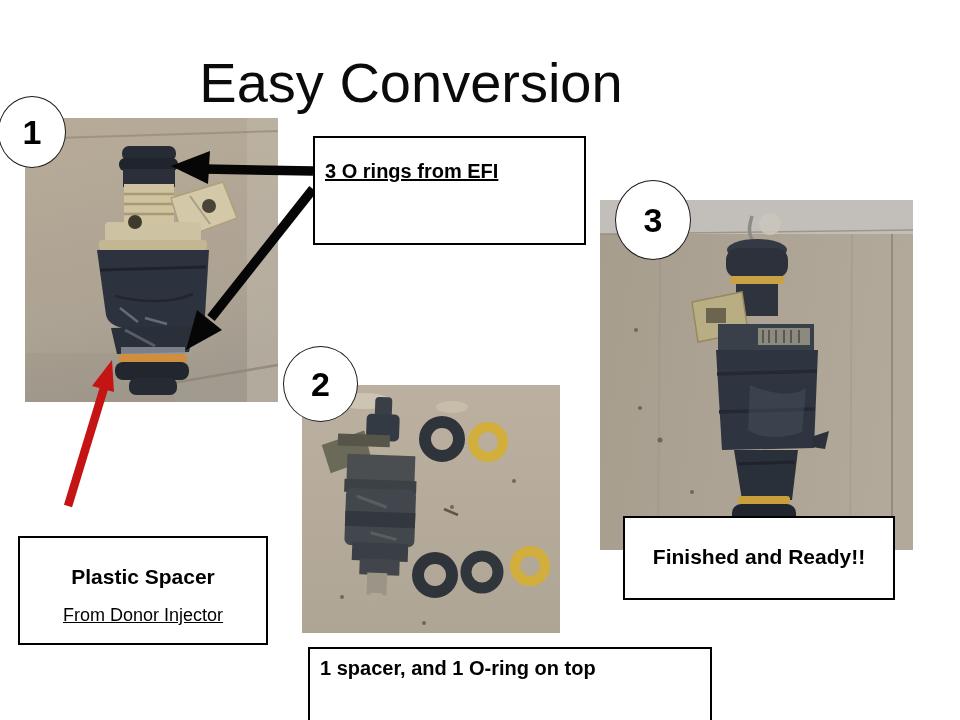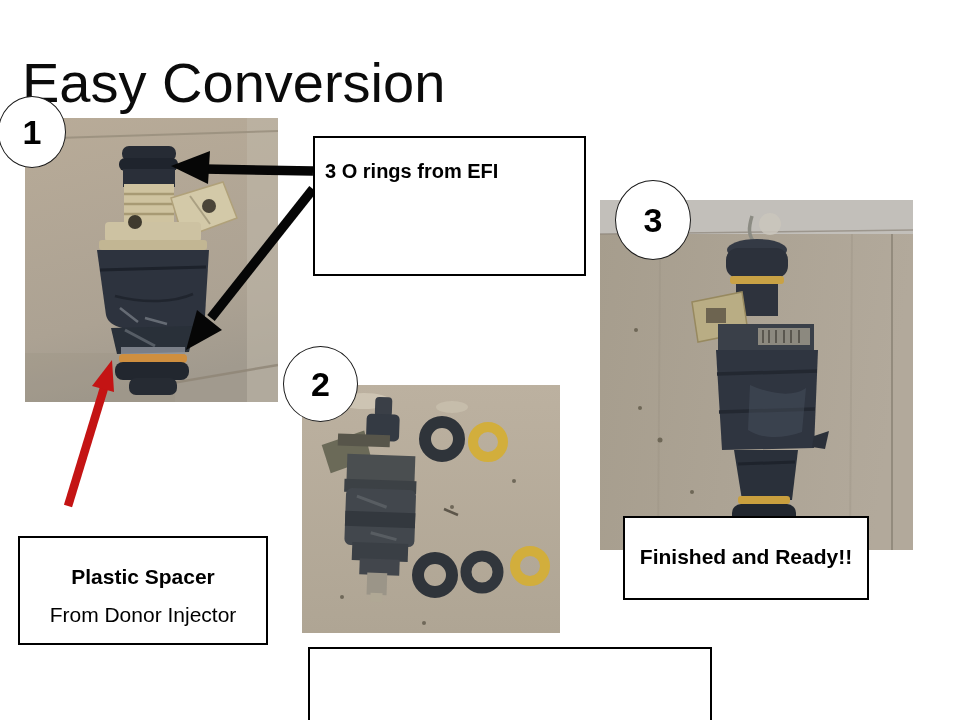--- a/index.html
+++ b/index.html
@@ -3,21 +3,21 @@
 <meta charset="utf-8">
 <style>
   html,body{margin:0;padding:0;background:#888;}
   .slide{
     position:relative;width:960px;height:720px;margin:0 auto;
     background:var(--slide-bg,#fff);overflow:hidden;
     font-family:"Liberation Sans","DejaVu Sans",sans-serif;color:var(--text,#000);
   }
   .title{
     position:absolute;top:50px;left:0;width:800px;padding-left:22px;box-sizing:border-box;
-    font-size:56px;font-weight:400;letter-spacing:0px;color:#0b0b0b;
+    text-align:center;font-size:56px;font-weight:400;letter-spacing:0px;color:#0b0b0b;
   }
   .photo{position:absolute;z-index:1;line-height:0;}
   .photo svg{display:block;}
   .step-badge{
     position:absolute;z-index:2;background:#fff;border:1.6px solid #1a1a1a;border-radius:50%;
     display:flex;align-items:center;justify-content:center;
     font-weight:bold;font-size:34px;color:#000;
   }
   .badge-1{left:-2px;top:96px;width:66px;height:70px;}
   .badge-2{left:283px;top:346px;width:73px;height:74px;}
@@ -25,26 +25,26 @@
   .arrows{position:absolute;left:0;top:0;z-index:3;pointer-events:none;}
   .shaft-black{stroke:var(--arrow-black,#000);stroke-width:9.5;}
   .head-black{fill:var(--arrow-black,#000);}
   .shaft-red{stroke:var(--arrow-red,#c41414);stroke-width:8.5;}
   .head-red{fill:var(--arrow-red,#c41414);}
   .callout{
     position:absolute;z-index:4;background:var(--box-bg,#fff);
     border:2px solid var(--box-border,#000);box-sizing:border-box;
     font-weight:bold;color:#000;
   }
-  .box-orings{left:313px;top:136px;width:273px;height:140px;padding:19px 4px 0 10px;
-    font-size:20px;line-height:29px;}
+  .box-orings{left:313px;top:136px;width:273px;height:109px;padding:19px 4px 0 10px;
+    font-size:20px;line-height:29px;text-decoration:underline;}
   .box-spacer{left:18px;top:516px;width:250px;height:109px;text-align:center;padding-top:20px;
     font-size:21px;line-height:38px;margin-top:20px;}
-  .box-spacer .line2{font-weight:400;font-size:21px;}
-  .box-finished{left:623px;top:516px;width:246px;height:84px;text-align:center;
+  .box-spacer .line2{font-weight:400;font-size:18px;text-decoration:underline;}
+  .box-finished{left:623px;top:516px;width:272px;height:84px;text-align:center;
     padding-top:27px;font-size:21px;}
   .box-assembly{left:308px;top:647px;width:404px;height:80px;padding:6px 2px 0 10px;
     font-size:20px;line-height:27px;}
 </style>
 </head>
 <body>
 
 <div class="slide">
 
   <div class="title">Easy Conversion</div>
@@ -207,15 +207,16 @@
   <div class="callout box-spacer">
     <div class="line1">Plastic Spacer</div>
     <div class="line2">From Donor Injector</div>
   </div>
 
   <div class="callout box-finished">
     <div>Finished and Ready!!</div>
   </div>
 
   <div class="callout box-assembly">
+    <div>1 spacer, and 1 O-ring on top</div>
   </div>
 
 </div>
 
 </body></html>

